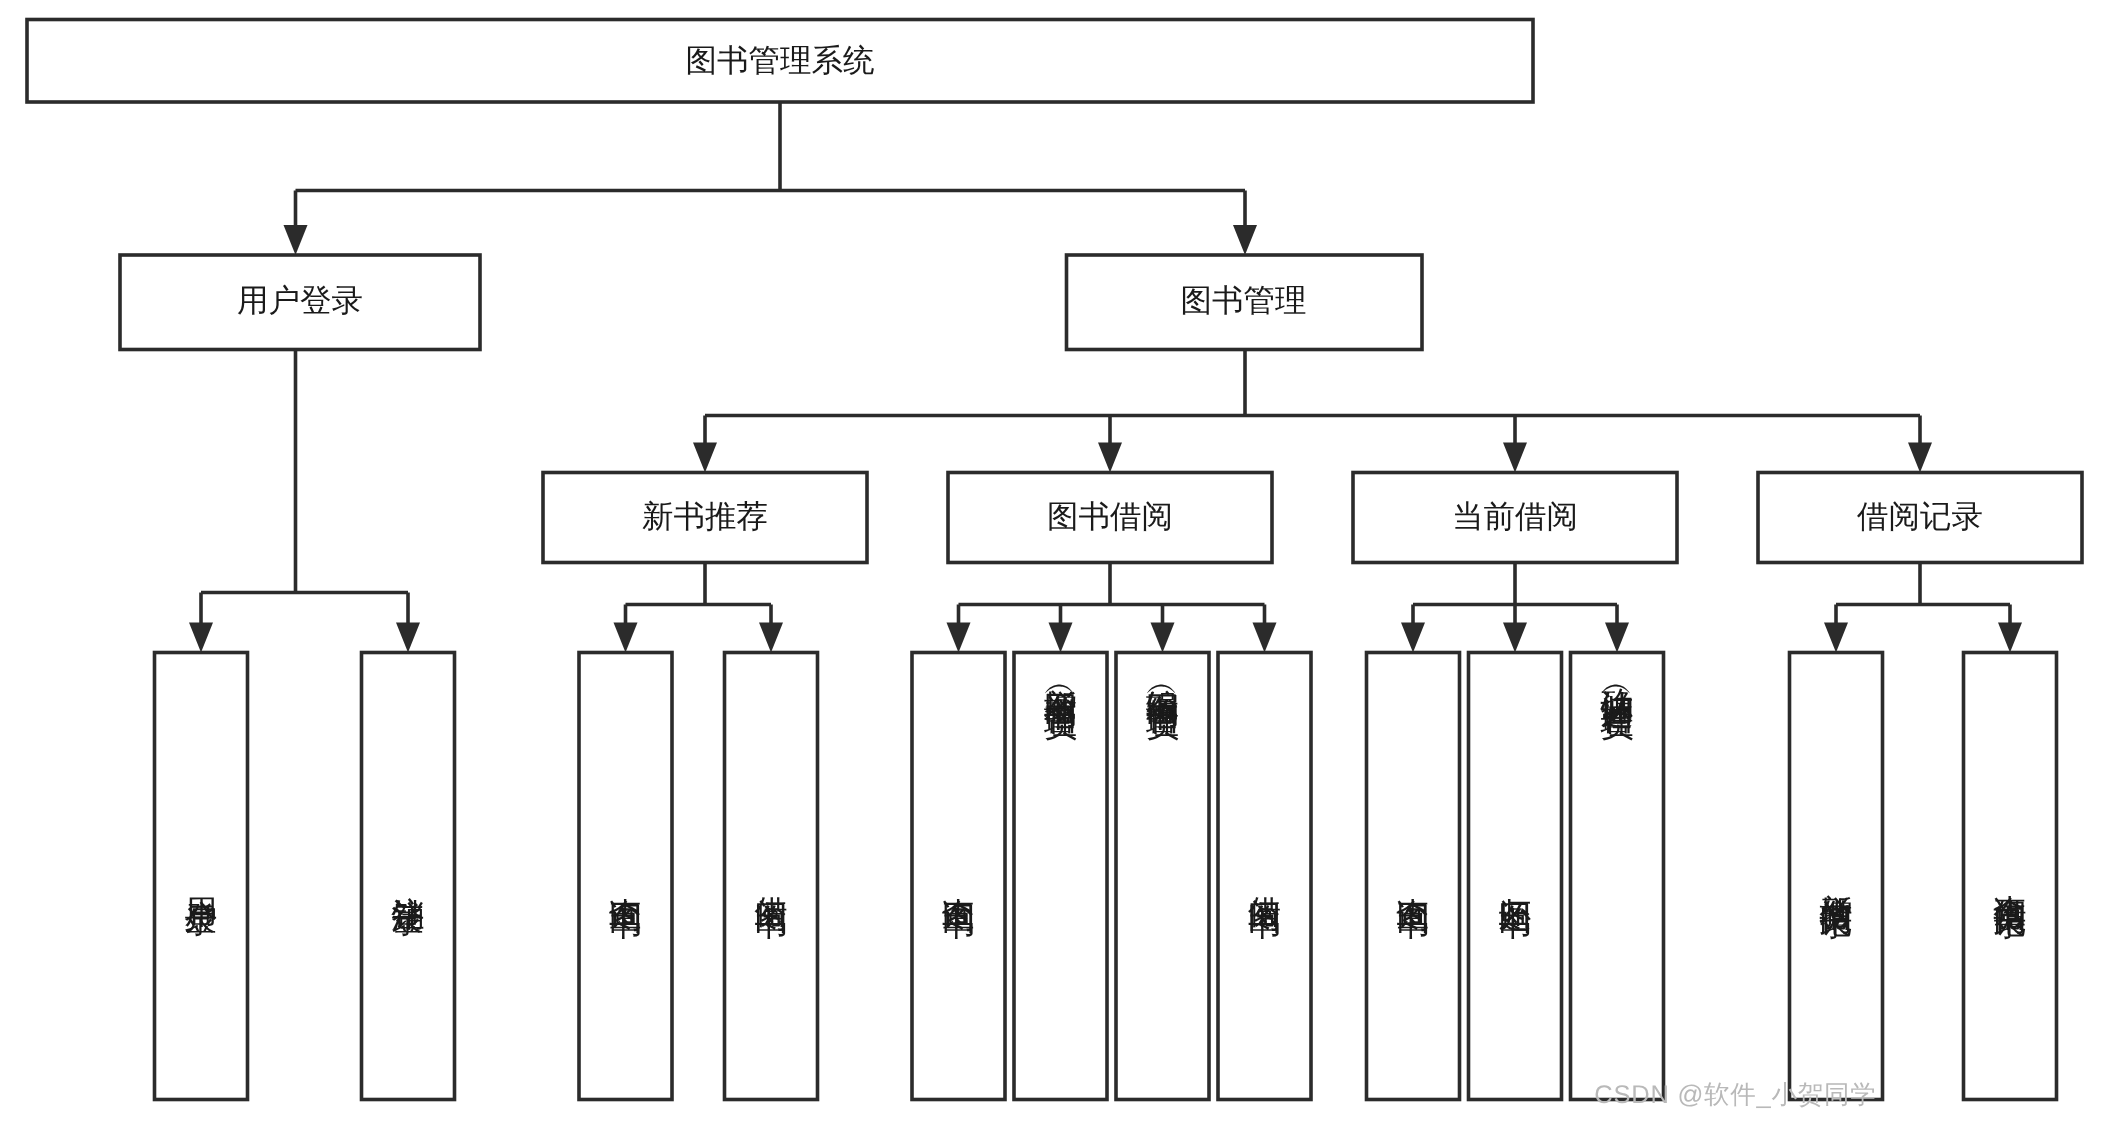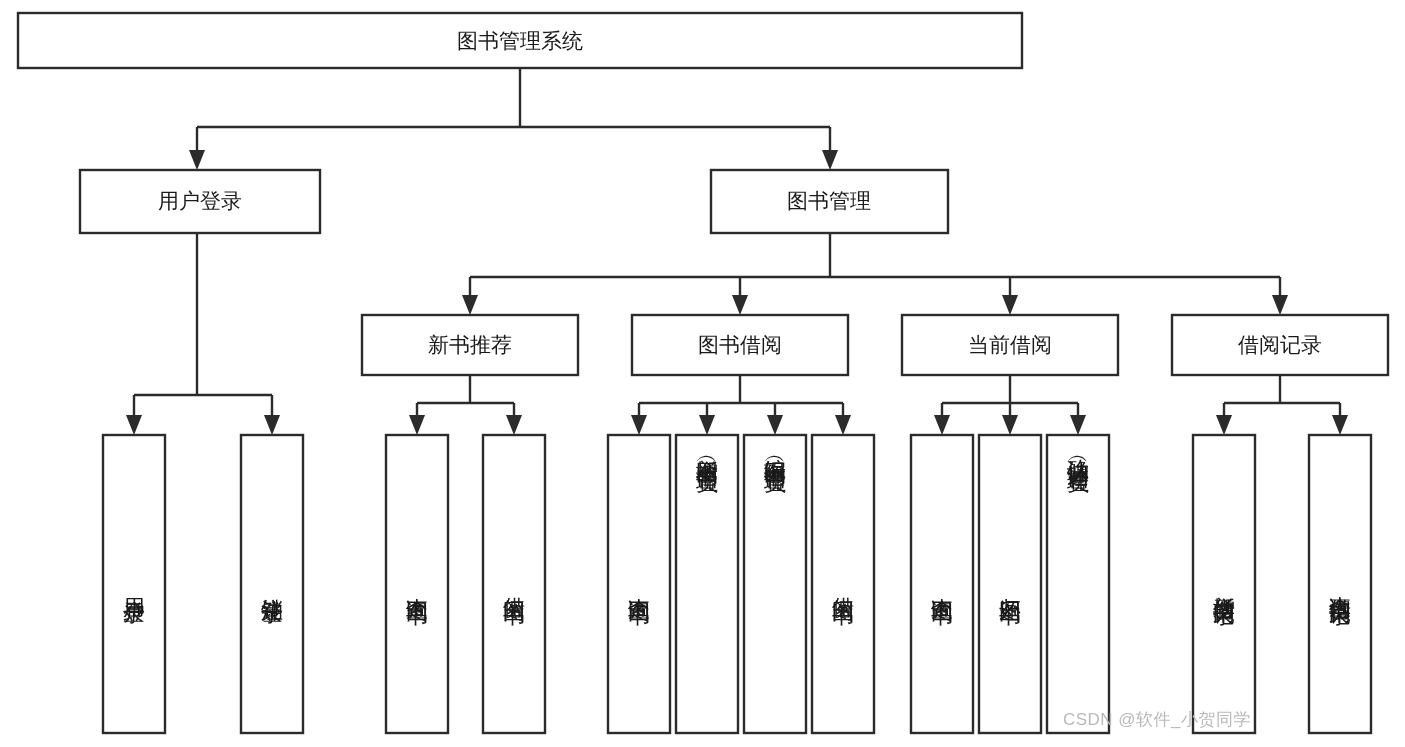--- a/index.html
+++ b/index.html
@@ -62,21 +62,21 @@
     font-size: 22px;
     line-height: 1.18;
     color: #1a1a1a;
     letter-spacing: 2px;
     white-space: nowrap;
     text-align: center;
   }
   .watermark {
     position: absolute;
     right: 12px;
-    bottom: 16px;
+    bottom: 6px;
     font-family: "Liberation Sans", "DejaVu Sans", sans-serif;
     font-size: 17px;
     color: #b9b9b9;
     letter-spacing: 0.5px;
     white-space: nowrap;
   }
 </style>
 </head>
 <body>
 

